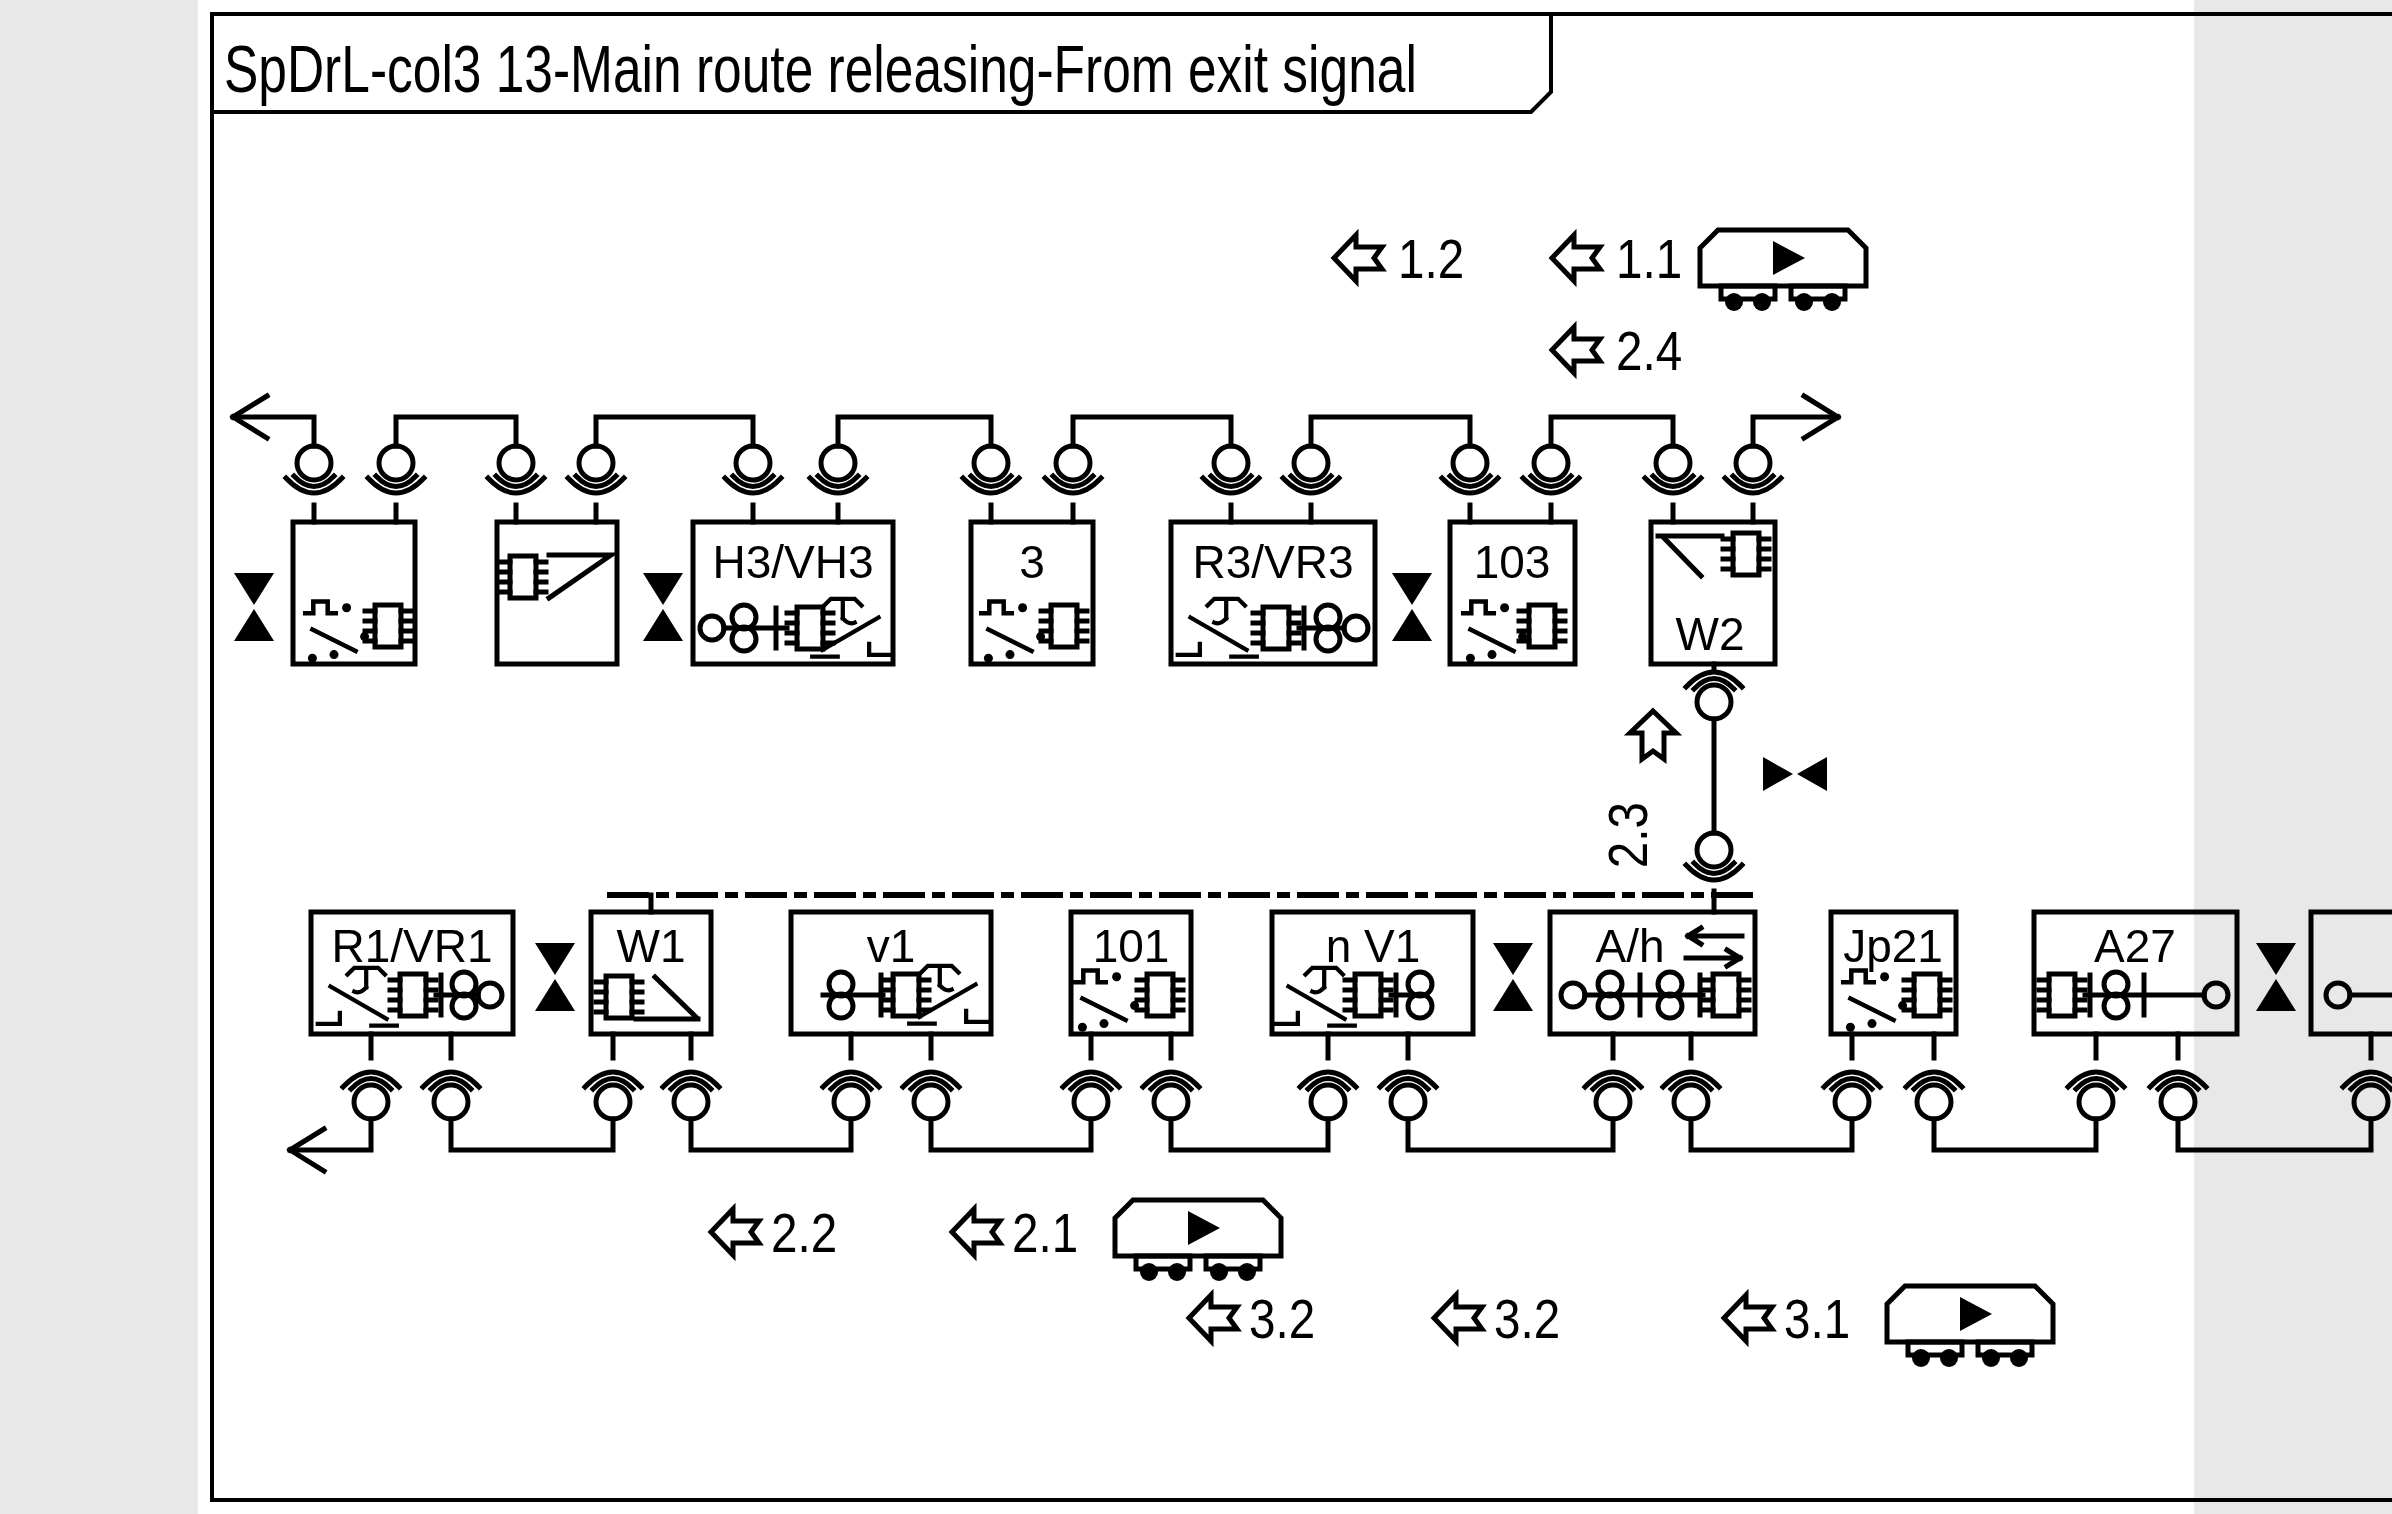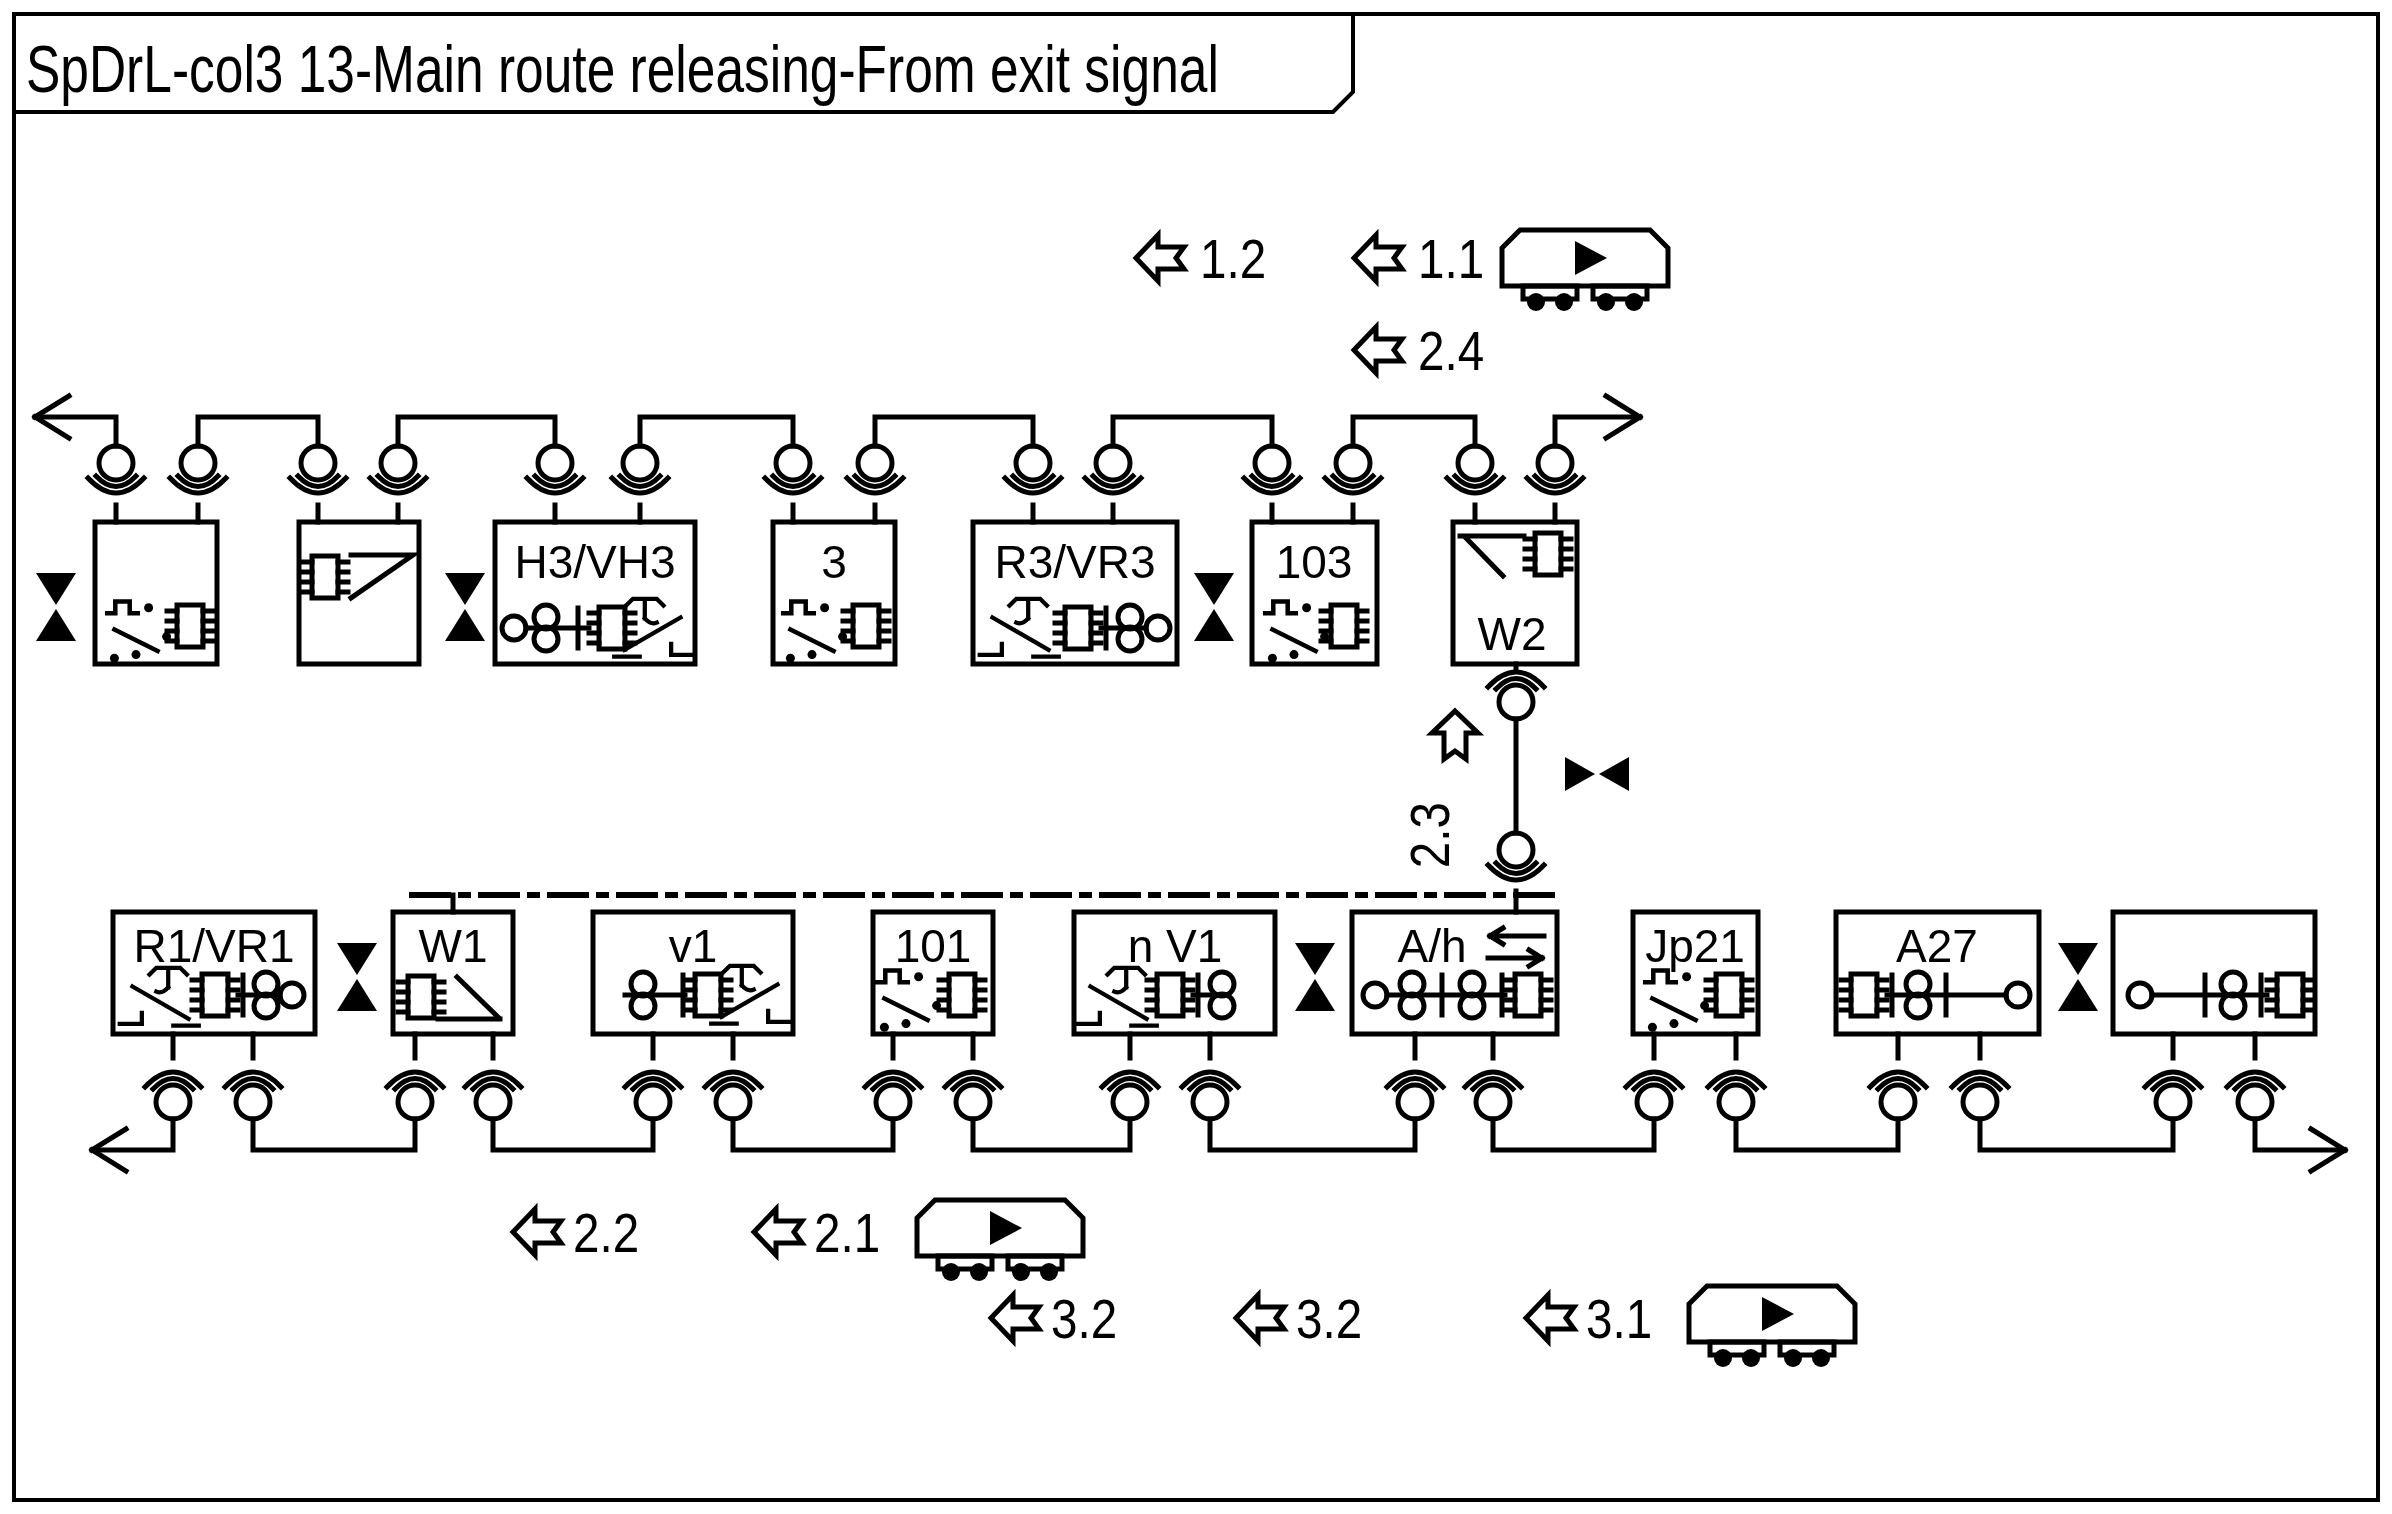--- a/index.html
+++ b/index.html
@@ -1,16 +1,16 @@
 <!DOCTYPE html>
 <html><head>
 <meta charset="utf-8">
 <style>
   html,body{margin:0;padding:0;background:#e8e8e8;}
-  #stage{width:2392px;height:1514px;background:#ffffff;position:relative;margin:0 auto;
+  #stage{width:1996px;height:1514px;background:#ffffff;position:relative;margin:0 auto;
          font-family:"Liberation Sans",sans-serif;}
   svg{display:block;}
   svg *{stroke:#000000;stroke-width:5;fill:none;stroke-linecap:square;stroke-linejoin:miter;}
   svg .thin{stroke-width:4;}
   svg .fill{fill:#000000;stroke:none;}
   svg .dashdot{stroke-width:6;stroke-dasharray:36 13 7 13;}
   svg text{stroke:none;fill:#000000;font-family:"Liberation Sans",sans-serif;}
   .boxlbl{font-size:46px;}
   .marker{font-size:56px;}
   .titletxt{font-size:66px;}

